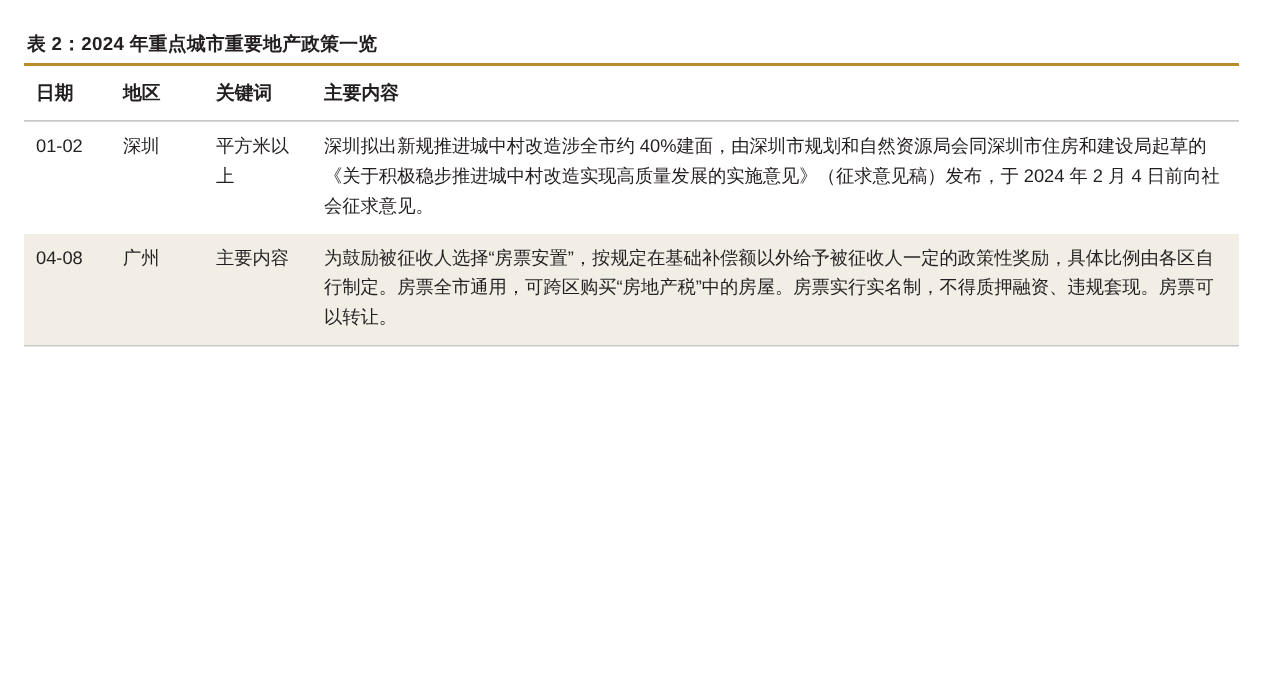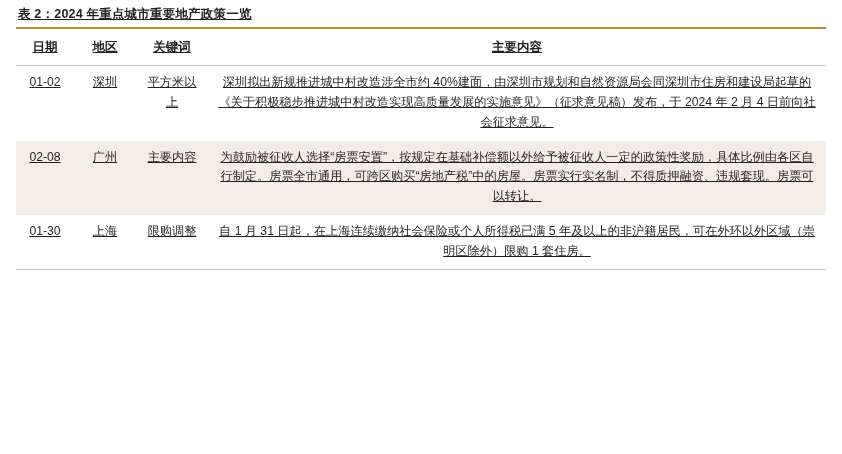--- a/index.html
+++ b/index.html
@@ -12,22 +12,21 @@
     background: #ffffff;
     font-family: "Liberation Sans", sans-serif;
     color: #231f20;
     overflow: hidden;
   }
   .page {
     position: relative;
     width: 842px;
     height: 454px;
     box-sizing: border-box;
-    padding: 1px 16px;
-    text-decoration: underline;
+    padding: 16px 16px;
   }
   .title-row {
     display: flex;
     align-items: center;
     height: 26px;
     padding-left: 2px;
     font-size: 12.5px;
     font-weight: bold;
     letter-spacing: 0.2px;
     color: #231f20;
@@ -39,21 +38,21 @@
   }
   table.policy {
     width: 810px;
     border-collapse: collapse;
     table-layout: fixed;
     font-size: 12.2px;
   }
   table.policy th,
   table.policy td {
     vertical-align: top;
-    text-align: center;
+    text-align: left;
     padding: 7px 8px 8px 8px;
     line-height: 1.62;
   }
   table.policy thead th {
     font-weight: bold;
     font-size: 12.5px;
     padding-top: 8px;
     padding-bottom: 8px;
     border-bottom: 1px solid #c9c9c9;
     background: #ffffff;
@@ -111,28 +110,22 @@
       </tr>
     </thead>
     <tbody>
       <tr>
         <td class="date">01-02</td>
         <td class="region">深圳</td>
         <td class="keyword">平方米以上</td>
         <td class="content">深圳拟出新规推进城中村改造涉全市约 40%建面，由深圳市规划和自然资源局会同深圳市住房和建设局起草的《关于积极稳步推进城中村改造实现高质量发展的实施意见》（征求意见稿）发布，于 2024 年 2 月 4 日前向社会征求意见。</td>
       </tr>
       <tr class="shaded">
-        <td class="date">02-08</td>
+        <td class="date">04-08</td>
         <td class="region">广州</td>
         <td class="keyword">主要内容</td>
         <td class="content">为鼓励被征收人选择“房票安置”，按规定在基础补偿额以外给予被征收人一定的政策性奖励，具体比例由各区自行制定。房票全市通用，可跨区购买“房地产税”中的房屋。房票实行实名制，不得质押融资、违规套现。房票可以转让。</td>
-      </tr>
-      <tr>
-        <td class="date">01-30</td>
-        <td class="region">上海</td>
-        <td class="keyword">限购调整</td>
-        <td class="content">自 1 月 31 日起，在上海连续缴纳社会保险或个人所得税已满 5 年及以上的非沪籍居民，可在外环以外区域（崇明区除外）限购 1 套住房。</td>
       </tr>
     </tbody>
   </table>
   <div class="bottom-rule"></div>
 
 </div>
 
 </body></html>

